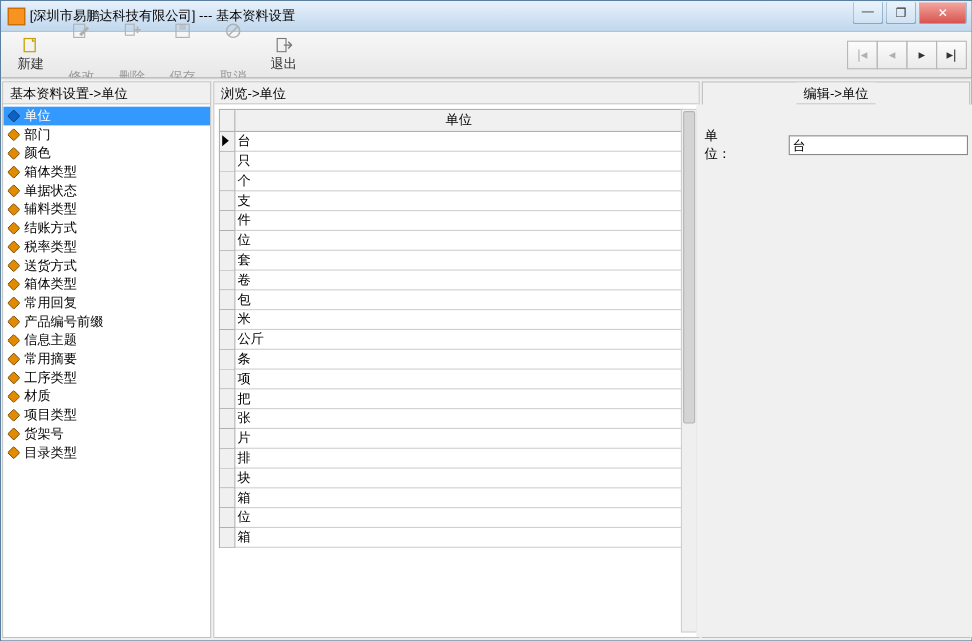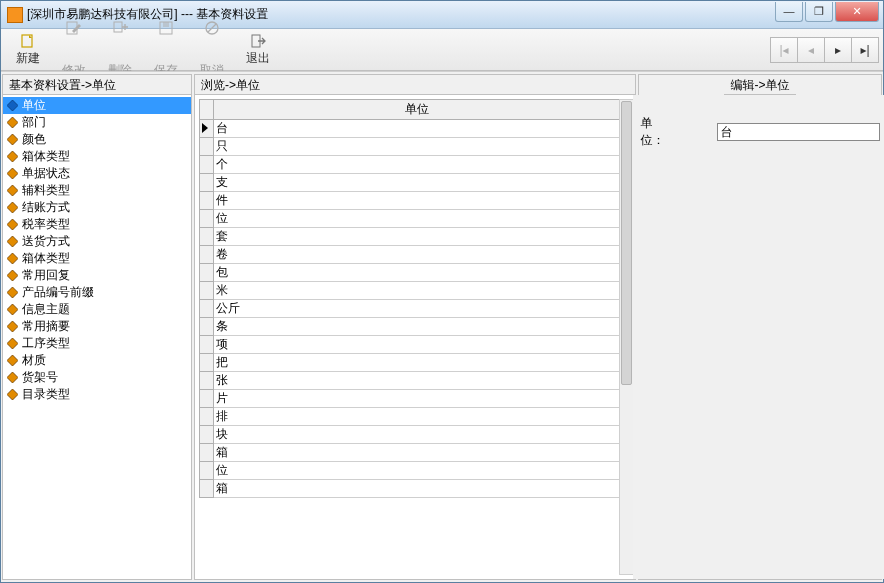--- a/index.html
+++ b/index.html
@@ -398,20 +398,26 @@
             <div class="tree-item">
               <svg class="diamond" viewBox="0 0 11 11">
                 <polygon class="diamond-fill" points="5.5,0 11,5.5 5.5,11 0,5.5" fill="#e28b00" stroke="#6b3e00" stroke-width="0.8"></polygon>
               </svg>
               <span>材质</span>
             </div>
             <div class="tree-item">
               <svg class="diamond" viewBox="0 0 11 11">
                 <polygon class="diamond-fill" points="5.5,0 11,5.5 5.5,11 0,5.5" fill="#e28b00" stroke="#6b3e00" stroke-width="0.8"></polygon>
               </svg>
+              <span>项目类型</span>
+            </div>
+            <div class="tree-item">
+              <svg class="diamond" viewBox="0 0 11 11">
+                <polygon class="diamond-fill" points="5.5,0 11,5.5 5.5,11 0,5.5" fill="#e28b00" stroke="#6b3e00" stroke-width="0.8"></polygon>
+              </svg>
               <span>货架号</span>
             </div>
             <div class="tree-item">
               <svg class="diamond" viewBox="0 0 11 11">
                 <polygon class="diamond-fill" points="5.5,0 11,5.5 5.5,11 0,5.5" fill="#e28b00" stroke="#6b3e00" stroke-width="0.8"></polygon>
               </svg>
               <span>目录类型</span>
             </div>
           </div>
       </div>

